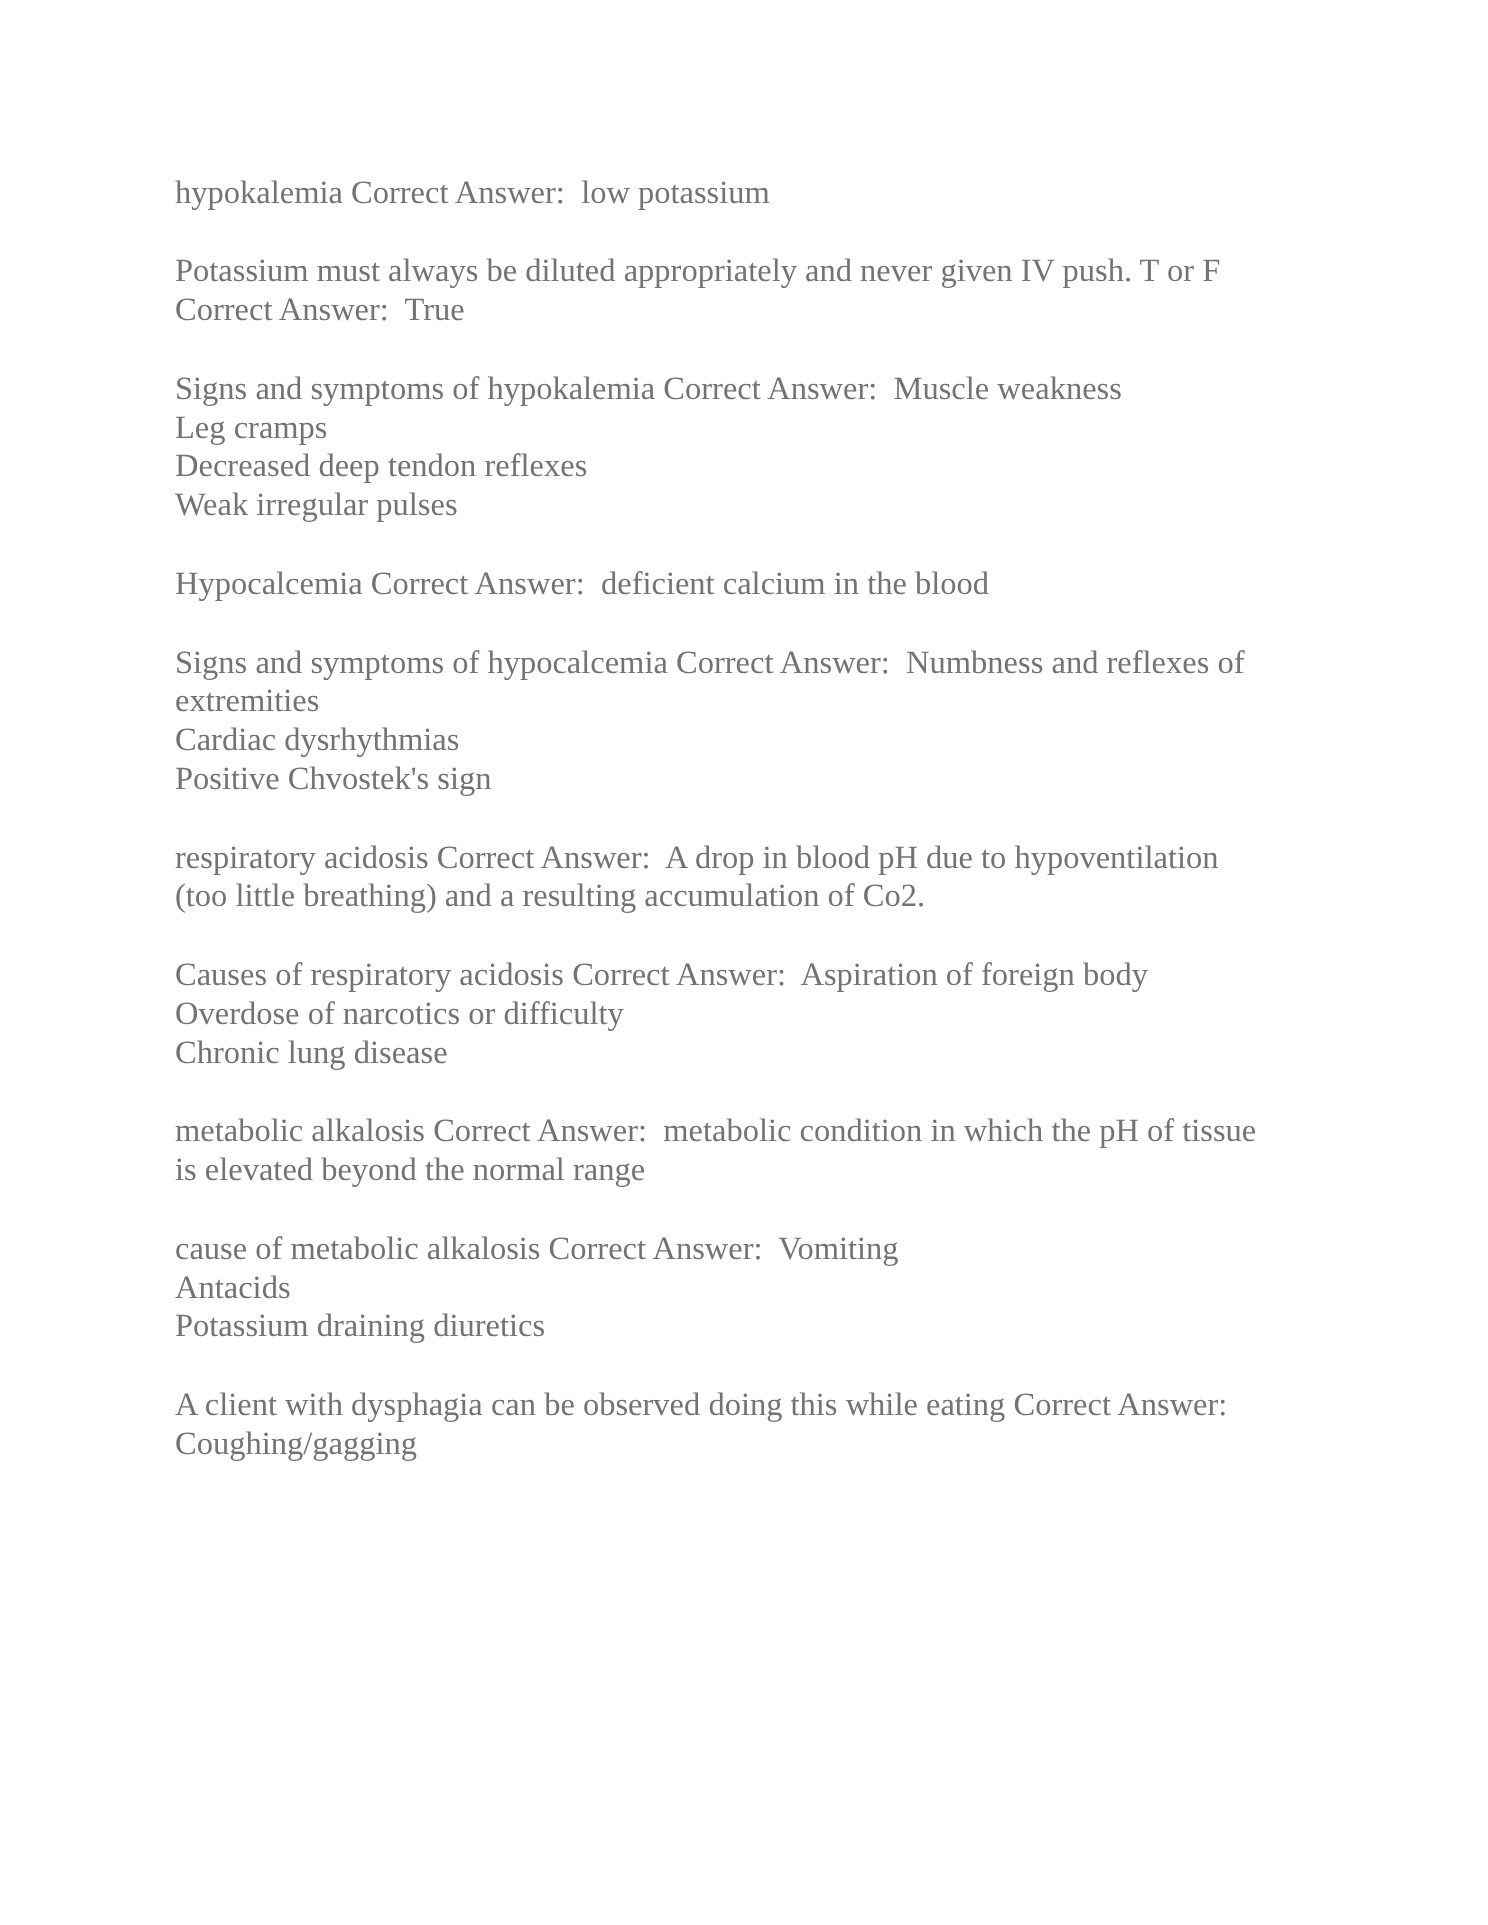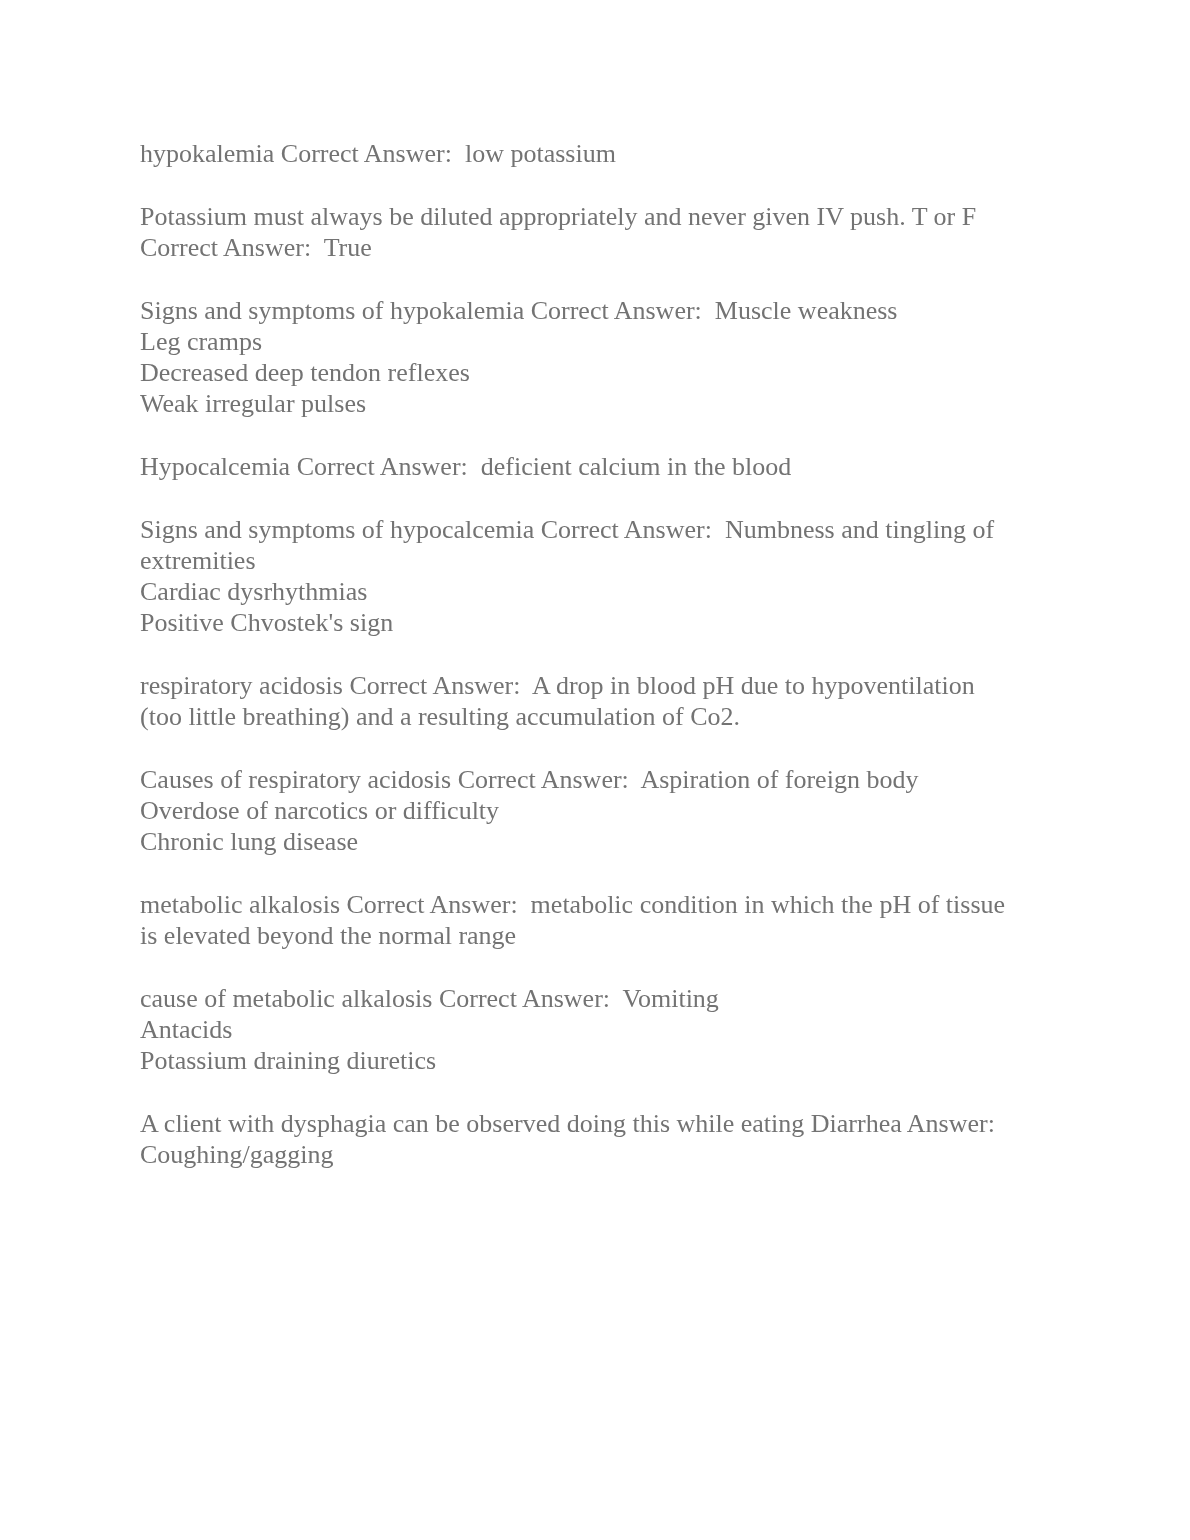--- a/index.html
+++ b/index.html
@@ -25,21 +25,21 @@
   <div class="entry">
     <span class="line">Signs and symptoms of hypokalemia Correct Answer:  Muscle weakness</span>
     <span class="line">Leg cramps</span>
     <span class="line">Decreased deep tendon reflexes</span>
     <span class="line">Weak irregular pulses</span>
   </div>
   <div class="entry">
     <span class="line">Hypocalcemia Correct Answer:  deficient calcium in the blood</span>
   </div>
   <div class="entry">
-    <span class="line">Signs and symptoms of hypocalcemia Correct Answer:  Numbness and tingling of</span>
+    <span class="line">Signs and symptoms of hypocalcemia Correct Answer:  Numbness and reflexes of</span>
     <span class="line">extremities</span>
     <span class="line">Cardiac dysrhythmias</span>
     <span class="line">Positive Chvostek's sign</span>
   </div>
   <div class="entry">
     <span class="line">respiratory acidosis Correct Answer:  A drop in blood pH due to hypoventilation</span>
     <span class="line">(too little breathing) and a resulting accumulation of Co2.</span>
   </div>
   <div class="entry">
     <span class="line">Causes of respiratory acidosis Correct Answer:  Aspiration of foreign body</span>
@@ -49,16 +49,16 @@
   <div class="entry">
     <span class="line">metabolic alkalosis Correct Answer:  metabolic condition in which the pH of tissue</span>
     <span class="line">is elevated beyond the normal range</span>
   </div>
   <div class="entry">
     <span class="line">cause of metabolic alkalosis Correct Answer:  Vomiting</span>
     <span class="line">Antacids</span>
     <span class="line">Potassium draining diuretics</span>
   </div>
   <div class="entry">
-    <span class="line">A client with dysphagia can be observed doing this while eating Diarrhea Answer:</span>
+    <span class="line">A client with dysphagia can be observed doing this while eating Correct Answer:</span>
     <span class="line">Coughing/gagging</span>
   </div>
 </div>
 
 </body></html>

